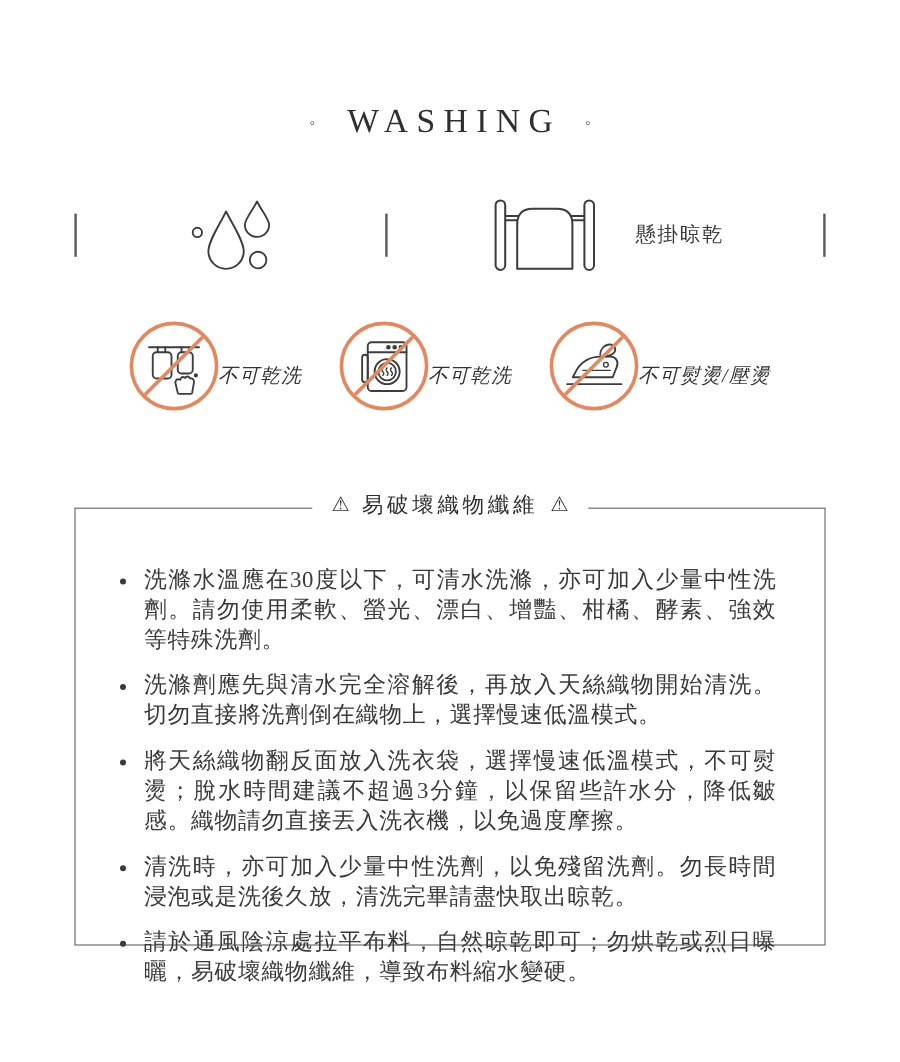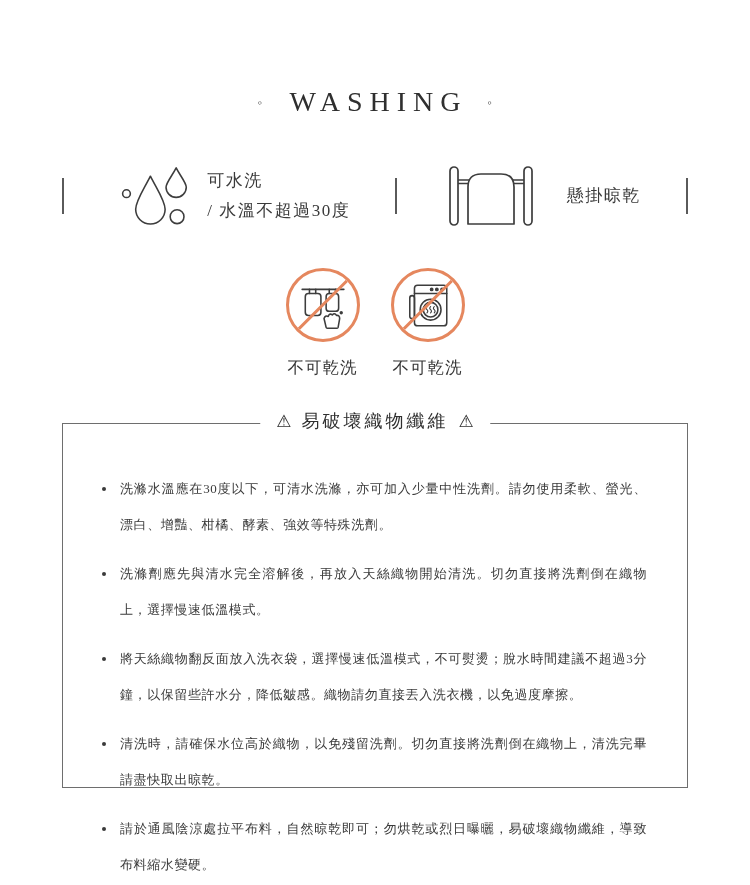--- a/index.html
+++ b/index.html
@@ -26,21 +26,21 @@
   .ok-text { font-size:17px; letter-spacing:1.5px; line-height:1.75; color:#3a3a3a; }
   .ok-text.single { margin-left:28px; }
   .ok-text.double { margin-left:6px; }
   .lineart { stroke:#3d3d3d; stroke-width:1.7; fill:none; stroke-linecap:round; stroke-linejoin:round; }
 
   
   .care-no {
     margin-top:36px;
     display:flex; justify-content:center; align-items:flex-start; gap:31px;
   }
-  .no-item { display:flex; flex-direction:column; align-items:center; }
+  .no-item { display:flex; flex-direction:row; align-items:center;font-style:italic; }
   .no-circle {
     width:74px; height:74px; border-radius:50%;
     border:3px solid var(--accent); position:relative; overflow:hidden;
     display:flex; align-items:center; justify-content:center; background:#fff;
   }
   .no-circle svg { position:relative; }
   .slash {
     position:absolute; top:50%; left:50%; width:100px; height:3.4px;
     background:var(--accent); border-radius:2px;
   }
@@ -58,21 +58,21 @@
     position:absolute; top:-15px; left:50%; transform:translateX(-50%);
     background:#fff; padding:0 16px; white-space:nowrap;
     display:flex; align-items:center; gap:10px;
     font-size:18px; letter-spacing:3px; color:#303030;
   }
   .warn-glyph { font-family:"DejaVu Sans",sans-serif; font-size:17px; letter-spacing:0; color:#303030; }
   .bullet-list {
     list-style:disc outside; margin:47px 40px 0 54px; padding:0;
   }
   .bullet-list li {
-    font-size:13px; line-height:36px; letter-spacing:0.6px;
+    font-size:19px; line-height:25px; letter-spacing:0.6px;
     color:#3a3a3a; text-align:justify; margin-bottom:13px; padding-left:3px;
   }
 </style>
 </head>
 <body>
 
 <div class="header">
   <span class="deco">◦</span>
   <span class="title">WASHING</span>
   <span class="deco">◦</span>
@@ -83,24 +83,20 @@
 
   <div class="ok-item">
     <svg class="ok-icon" width="92" height="72" viewBox="0 0 100 75">
       <g class="lineart">
         <circle cx="19" cy="35" r="4.2"></circle>
         <path d="M45 16 C38 30 29 43 29 52 A16 16 0 0 0 61 52 C61 43 52 30 45 16 Z"></path>
         <path d="M73 7 C69 15 62 23 62 28 A11 11 0 0 0 84 28 C84 23 77 15 73 7 Z"></path>
         <circle cx="74" cy="60" r="7.5"></circle>
       </g>
     </svg>
-    <div class="ok-text double">
-      <div>可水洗</div>
-      <div>/ 水溫不超過30度</div>
-    </div>
   </div>
 
   <div class="vbar"></div>
 
   <div class="ok-item">
     <svg class="ok-icon" width="96" height="72" viewBox="0 0 96 72">
       <g class="lineart">
         <line x1="14" y1="20" x2="82" y2="20"></line>
         <line x1="14" y1="23.5" x2="82" y2="23.5"></line>
         <rect x="7" y="7" width="8" height="58" rx="4" fill="#fff"></rect>
@@ -154,29 +150,44 @@
           <path d="M26.5 25.5 q-1.6 1.5 0 3 q1.6 1.5 0 3" stroke-width="1.1"></path>
           <path d="M30 25.5 q-1.6 1.5 0 3 q1.6 1.5 0 3" stroke-width="1.1"></path>
           <rect x="6.5" y="15" width="4.5" height="22" rx="2.2"></rect>
         </g>
       </svg>
       <div class="slash fwd"></div>
     </div>
     <div class="no-label">不可乾洗</div>
   </div>
 
+  <div class="no-item">
+    <div class="no-circle">
+      <svg width="50" height="50" viewBox="0 0 48 48">
+        <g class="inner">
+          <path d="M29 15 C29 6 41 4 41 11 C41 15 36 15.5 33.5 16.5"></path>
+          <path d="M7 33 L10.5 26.5 C14 20.5 21 16.5 29 16.5 L37.5 16.5 C41.5 16.5 43.8 20.5 42.3 24.5 L39 33 Z"></path>
+          <line x1="15" y1="27.5" x2="37" y2="27.5" stroke-width="1.1"></line>
+          <circle cx="33.5" cy="23" r="1.9" stroke-width="1.1"></circle>
+          <line x1="2.5" y1="38.5" x2="46" y2="38.5"></line>
+        </g>
+      </svg>
+      <div class="slash fwd"></div>
+    </div>
+    <div class="no-label">不可熨燙/壓燙</div>
+  </div>
 
 </div>
 
 <div class="suggest-box">
   <div class="box-title">
     <span class="warn-glyph">⚠</span>
     <span>易破壞織物纖維</span>
     <span class="warn-glyph">⚠</span>
   </div>
   <ul class="bullet-list">
     <li>洗滌水溫應在30度以下，可清水洗滌，亦可加入少量中性洗劑。請勿使用柔軟、螢光、漂白、增豔、柑橘、酵素、強效等特殊洗劑。</li>
     <li>洗滌劑應先與清水完全溶解後，再放入天絲織物開始清洗。切勿直接將洗劑倒在織物上，選擇慢速低溫模式。</li>
     <li>將天絲織物翻反面放入洗衣袋，選擇慢速低溫模式，不可熨燙；脫水時間建議不超過3分鐘，以保留些許水分，降低皺感。織物請勿直接丟入洗衣機，以免過度摩擦。</li>
-    <li>清洗時，請確保水位高於織物，以免殘留洗劑。切勿直接將洗劑倒在織物上，清洗完畢請盡快取出晾乾。</li>
+    <li>清洗時，亦可加入少量中性洗劑，以免殘留洗劑。勿長時間浸泡或是洗後久放，清洗完畢請盡快取出晾乾。</li>
     <li>請於通風陰涼處拉平布料，自然晾乾即可；勿烘乾或烈日曝曬，易破壞織物纖維，導致布料縮水變硬。</li>
   </ul>
 </div>
 
 </body></html>

